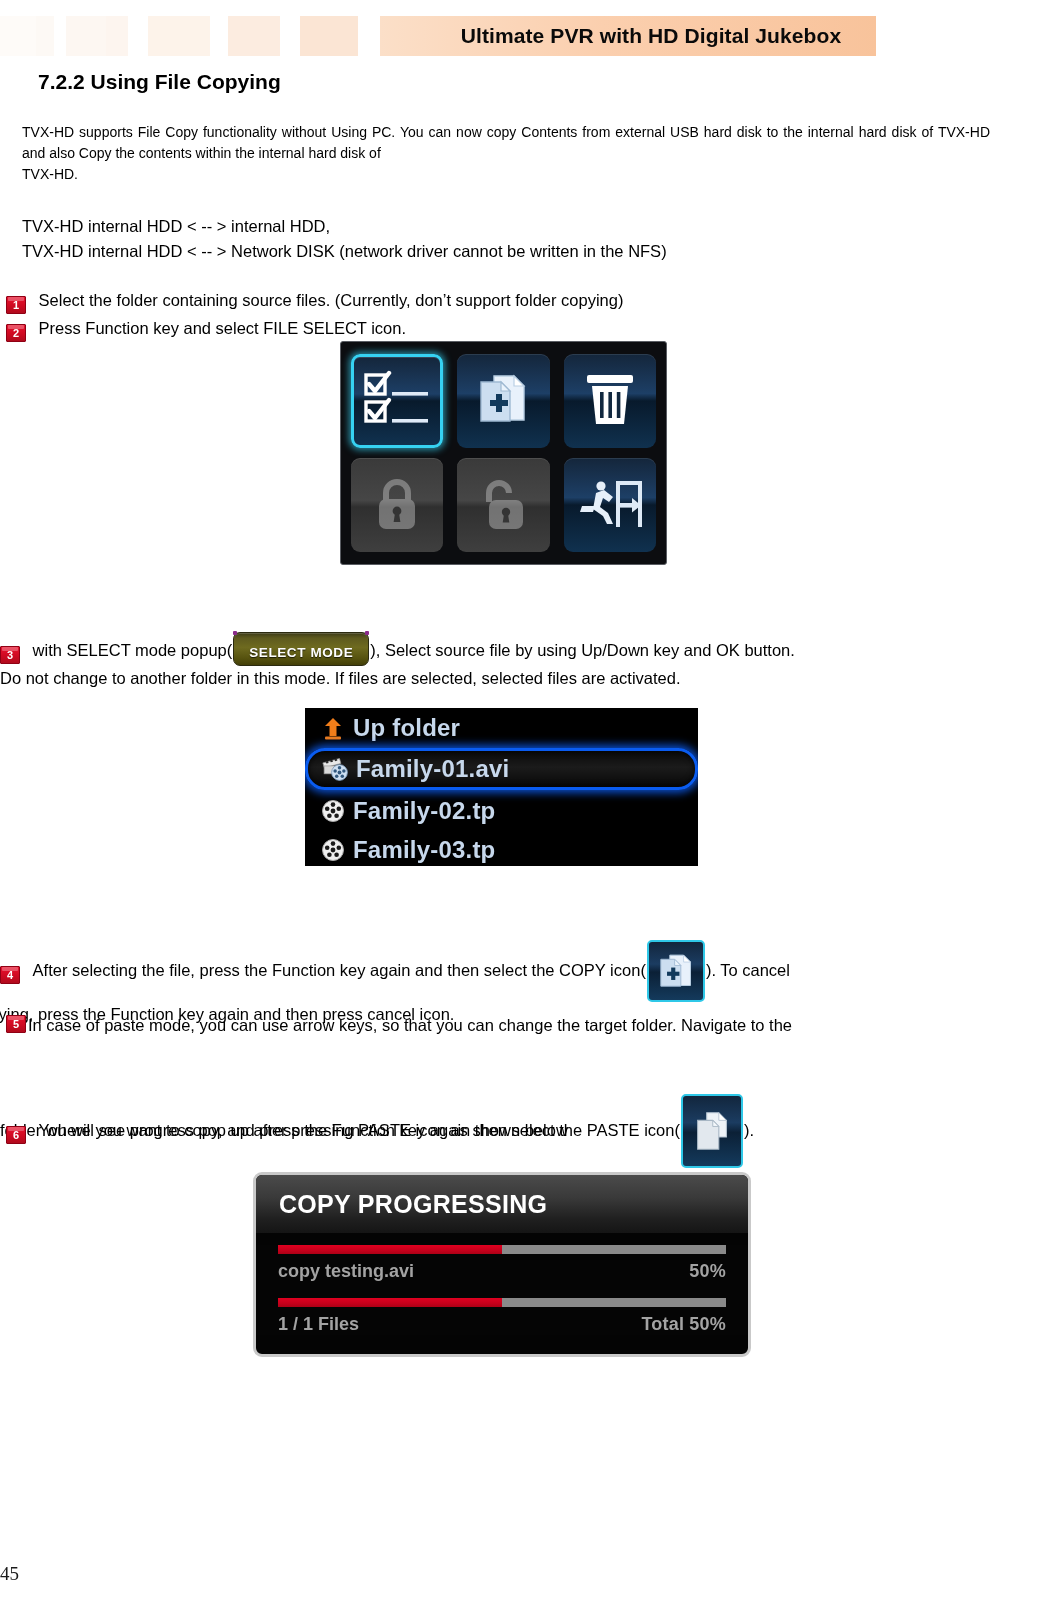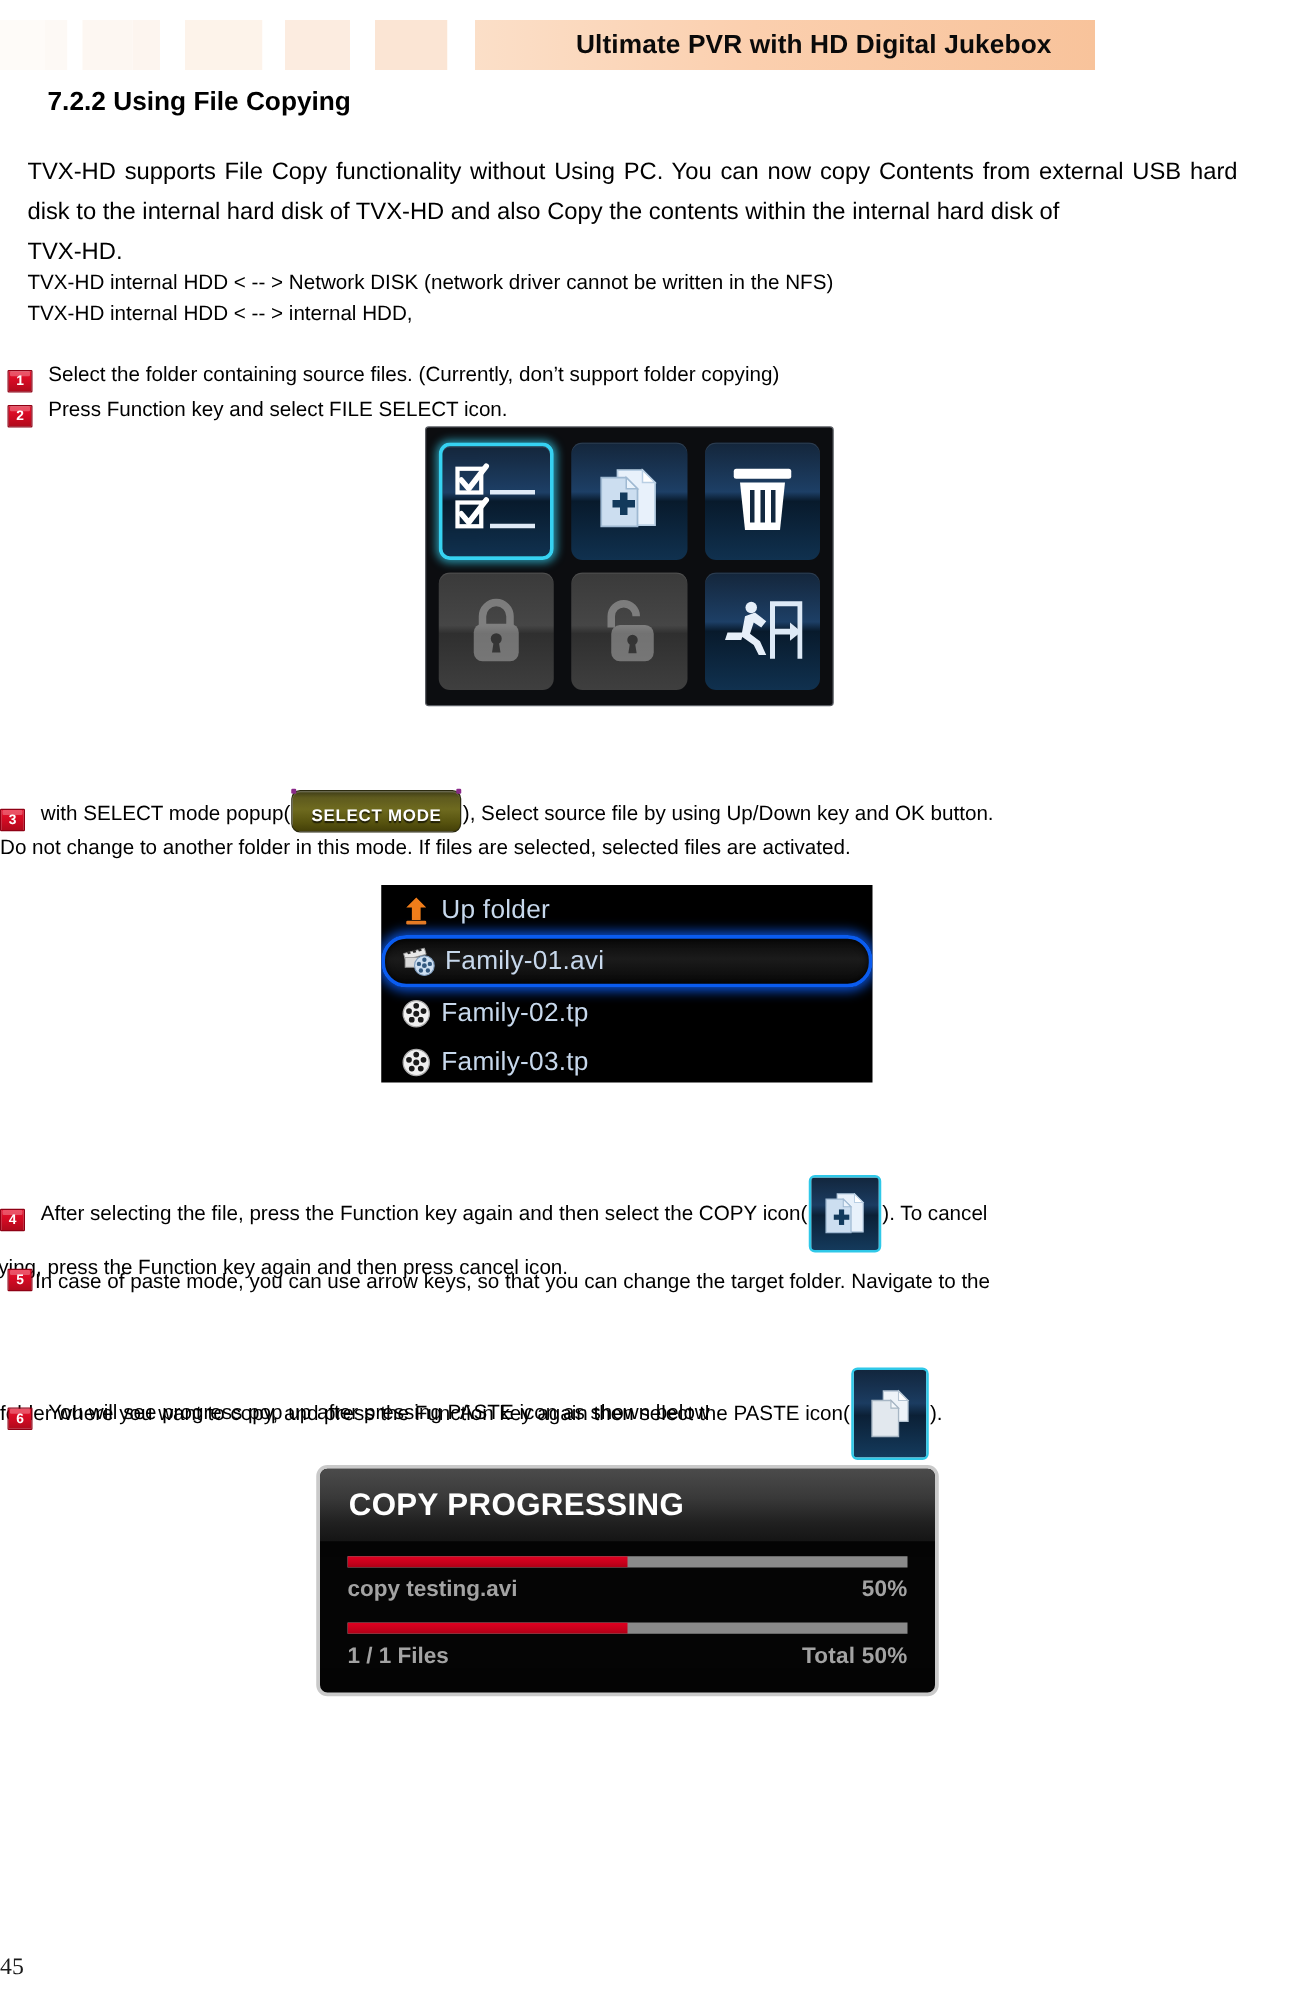--- a/index.html
+++ b/index.html
@@ -50,22 +50,22 @@
     left: 38px;
     top: 70px;
     font-size: 21px;
     font-weight: bold;
     color: #000;
   }
 
   
   .para {
     position: absolute;
-    font-size: 19px;
-    line-height: 32px;
+    font-size: 14px;
+    line-height: 21px;
     color: #000;
   }
   .para-intro {
     left: 22px;
     top: 122px;
     width: 968px;
     text-align: justify;
     text-justify: inter-word;
   }
   .para-intro .lastline { display: block; text-align: left; }
@@ -221,22 +221,23 @@
   }
   .fl-row {
     height: 39px;
     display: flex;
     align-items: center;
     padding-left: 48px;
     position: relative;
   }
   .fl-row .fl-label {
     color: #c7d8ec;
-    font-size: 21px;
+    font-size: 24px;
     letter-spacing: 0.2px;
+    font-weight: bold;
   }
   .fl-row.selected {
     background: linear-gradient(to bottom, #0a0a0a 0%, #1b1b1b 45%, #080808 100%);
     border: 3px solid #0a5cf0;
     border-radius: 20px;
     height: 42px;
     box-shadow: 0 0 9px 3px rgba(12,92,240,0.85), inset 0 0 6px rgba(0,0,0,0.9);
     margin: 1px 0;
   }
   .fl-icon {
@@ -333,22 +334,22 @@
 </div>
 
 <div class="section-heading">7.2.2 Using File Copying</div>
 
 <div class="para para-intro">
   <span>TVX-HD supports File Copy functionality without Using PC. You can now copy Contents from external USB hard disk to the internal hard disk of TVX-HD and also Copy the contents within the internal hard disk of</span>
   <span class="lastline">TVX-HD.</span>
 </div>
 
 <div class="hdd-list">
+  <div>TVX-HD internal HDD &lt; -- &gt; internal HDD,</div>
   <div>TVX-HD internal HDD &lt; -- &gt; Network DISK (network driver cannot be written in the NFS)</div>
-  <div>TVX-HD internal HDD &lt; -- &gt; internal HDD,</div>
 </div>
 
 <div class="step step1">
   <span class="num-badge">1</span>
   <span class="step-txt">Select the folder containing source files. (Currently, don’t support folder copying)</span>
 </div>
 
 <div class="step step2">
   <span class="num-badge">2</span>
   <span class="step-txt">Press Function key and select FILE SELECT icon.</span>

